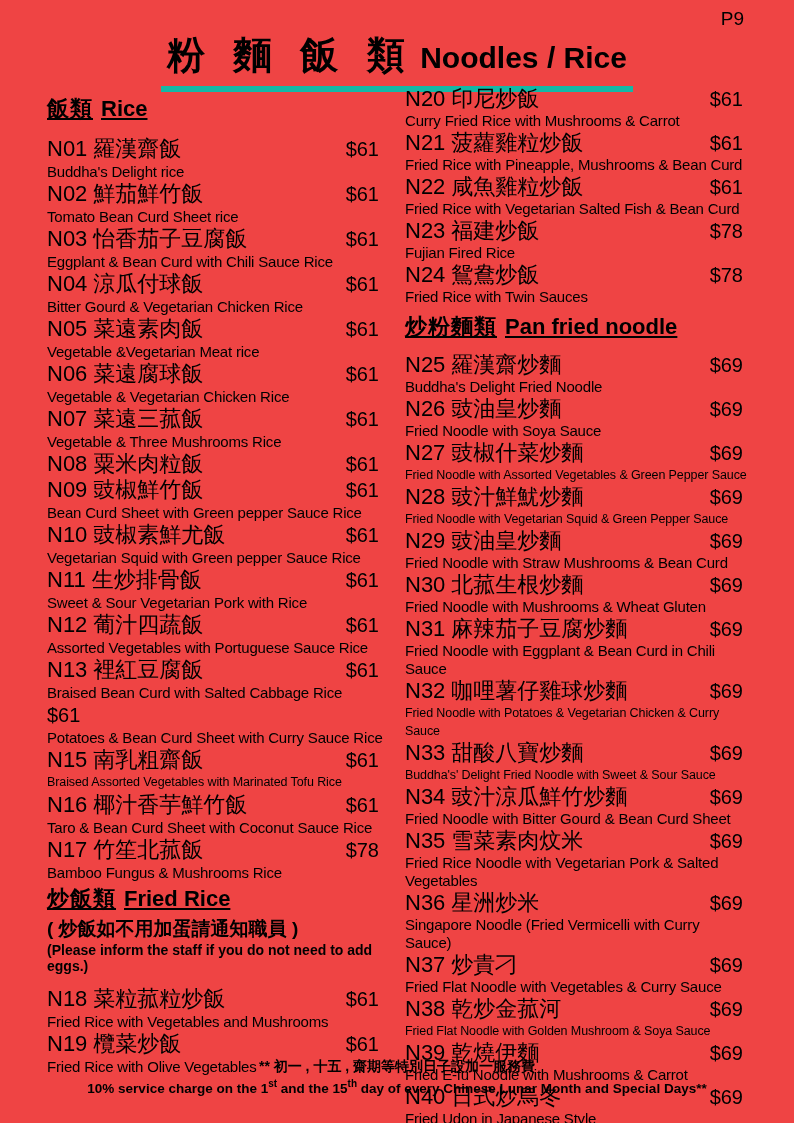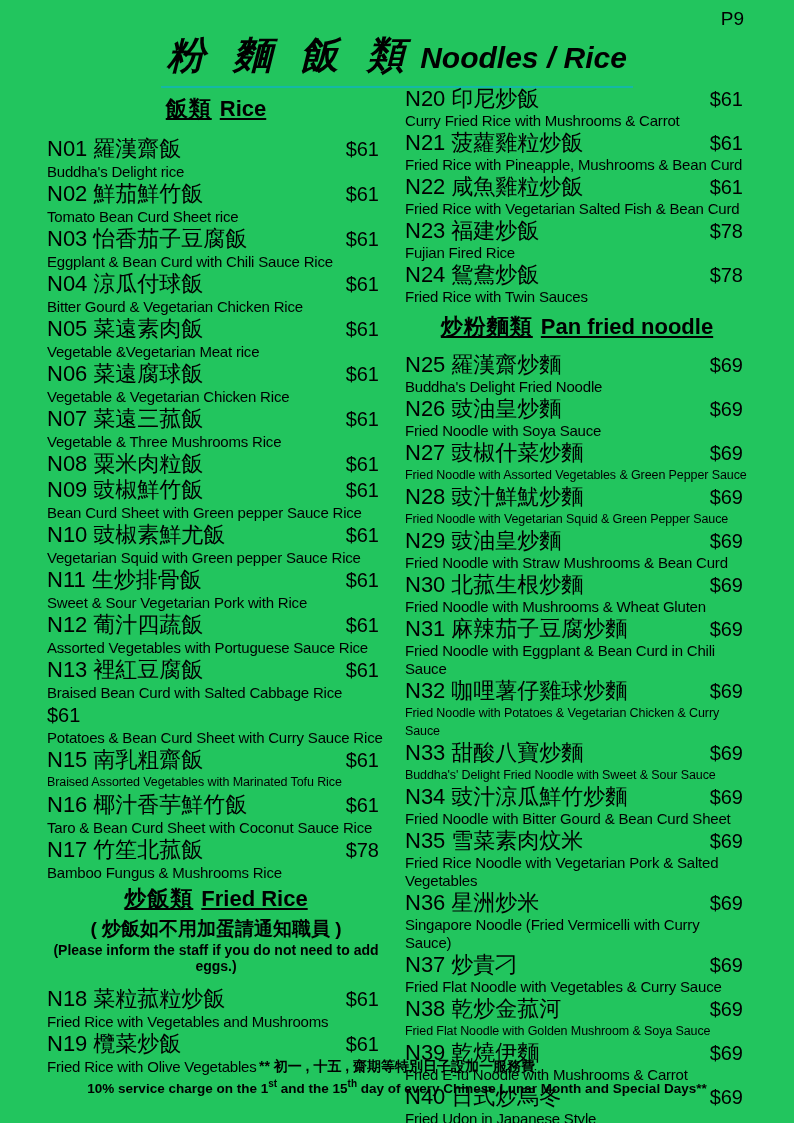--- a/index.html
+++ b/index.html
@@ -1,28 +1,28 @@
 <!DOCTYPE html>
 <html><head>
 <meta charset="utf-8">
 <style>
   html,body{margin:0;padding:0;background:#fff;}
   .page{
-    position:relative;width:794px;height:1123px;background:#22c55e;
+    position:relative;width:794px;height:1123px;background:#ef4444;
     font-family:"Liberation Sans","DejaVu Sans",sans-serif;color:#000;overflow:hidden;
   }
   .page-number{position:absolute;top:8px;right:50px;font-size:19px;font-weight:500;}
   .main-title{position:absolute;top:30px;left:0;width:100%;text-align:center;}
-  .main-title .inner{display:inline-block;border-bottom:2px solid #14b8a6;padding:0 6px 5px 6px;font-style:italic;}
+  .main-title .inner{display:inline-block;border-bottom:6px solid #14b8a6;padding:0 6px 5px 6px;}
   .main-title .zh{font-size:38px;font-weight:bold;letter-spacing:9px;}
   .main-title .en{font-size:30px;font-weight:bold;margin-left:2px;}
   .col{position:absolute;top:0;}
   .col-left{left:47px;top:92px;width:338px;}
   .col-right{left:405px;top:86px;width:344px;}
-  .section-block{text-align:center;margin:2px 0 12px 0;}
+  .section-block{text-align:left;margin:2px 0 12px 0;}
   .sec-underline{display:inline-block;text-decoration:underline;font-weight:bold;font-size:22px;}
   .sec-zh{letter-spacing:1px;}
   .sec-en{margin-left:8px;}
   .note-zh{font-weight:bold;font-size:19px;margin-top:2px;}
   .note-en{font-weight:bold;font-size:14px;margin-bottom:4px;}
   .item{margin:0;}
   .item-row{display:flex;justify-content:space-between;align-items:baseline;}
   .item-title{font-size:22px;line-height:26px;white-space:nowrap;}
   .item-code{letter-spacing:0px;}
   .item-zh{margin-left:6px;}

